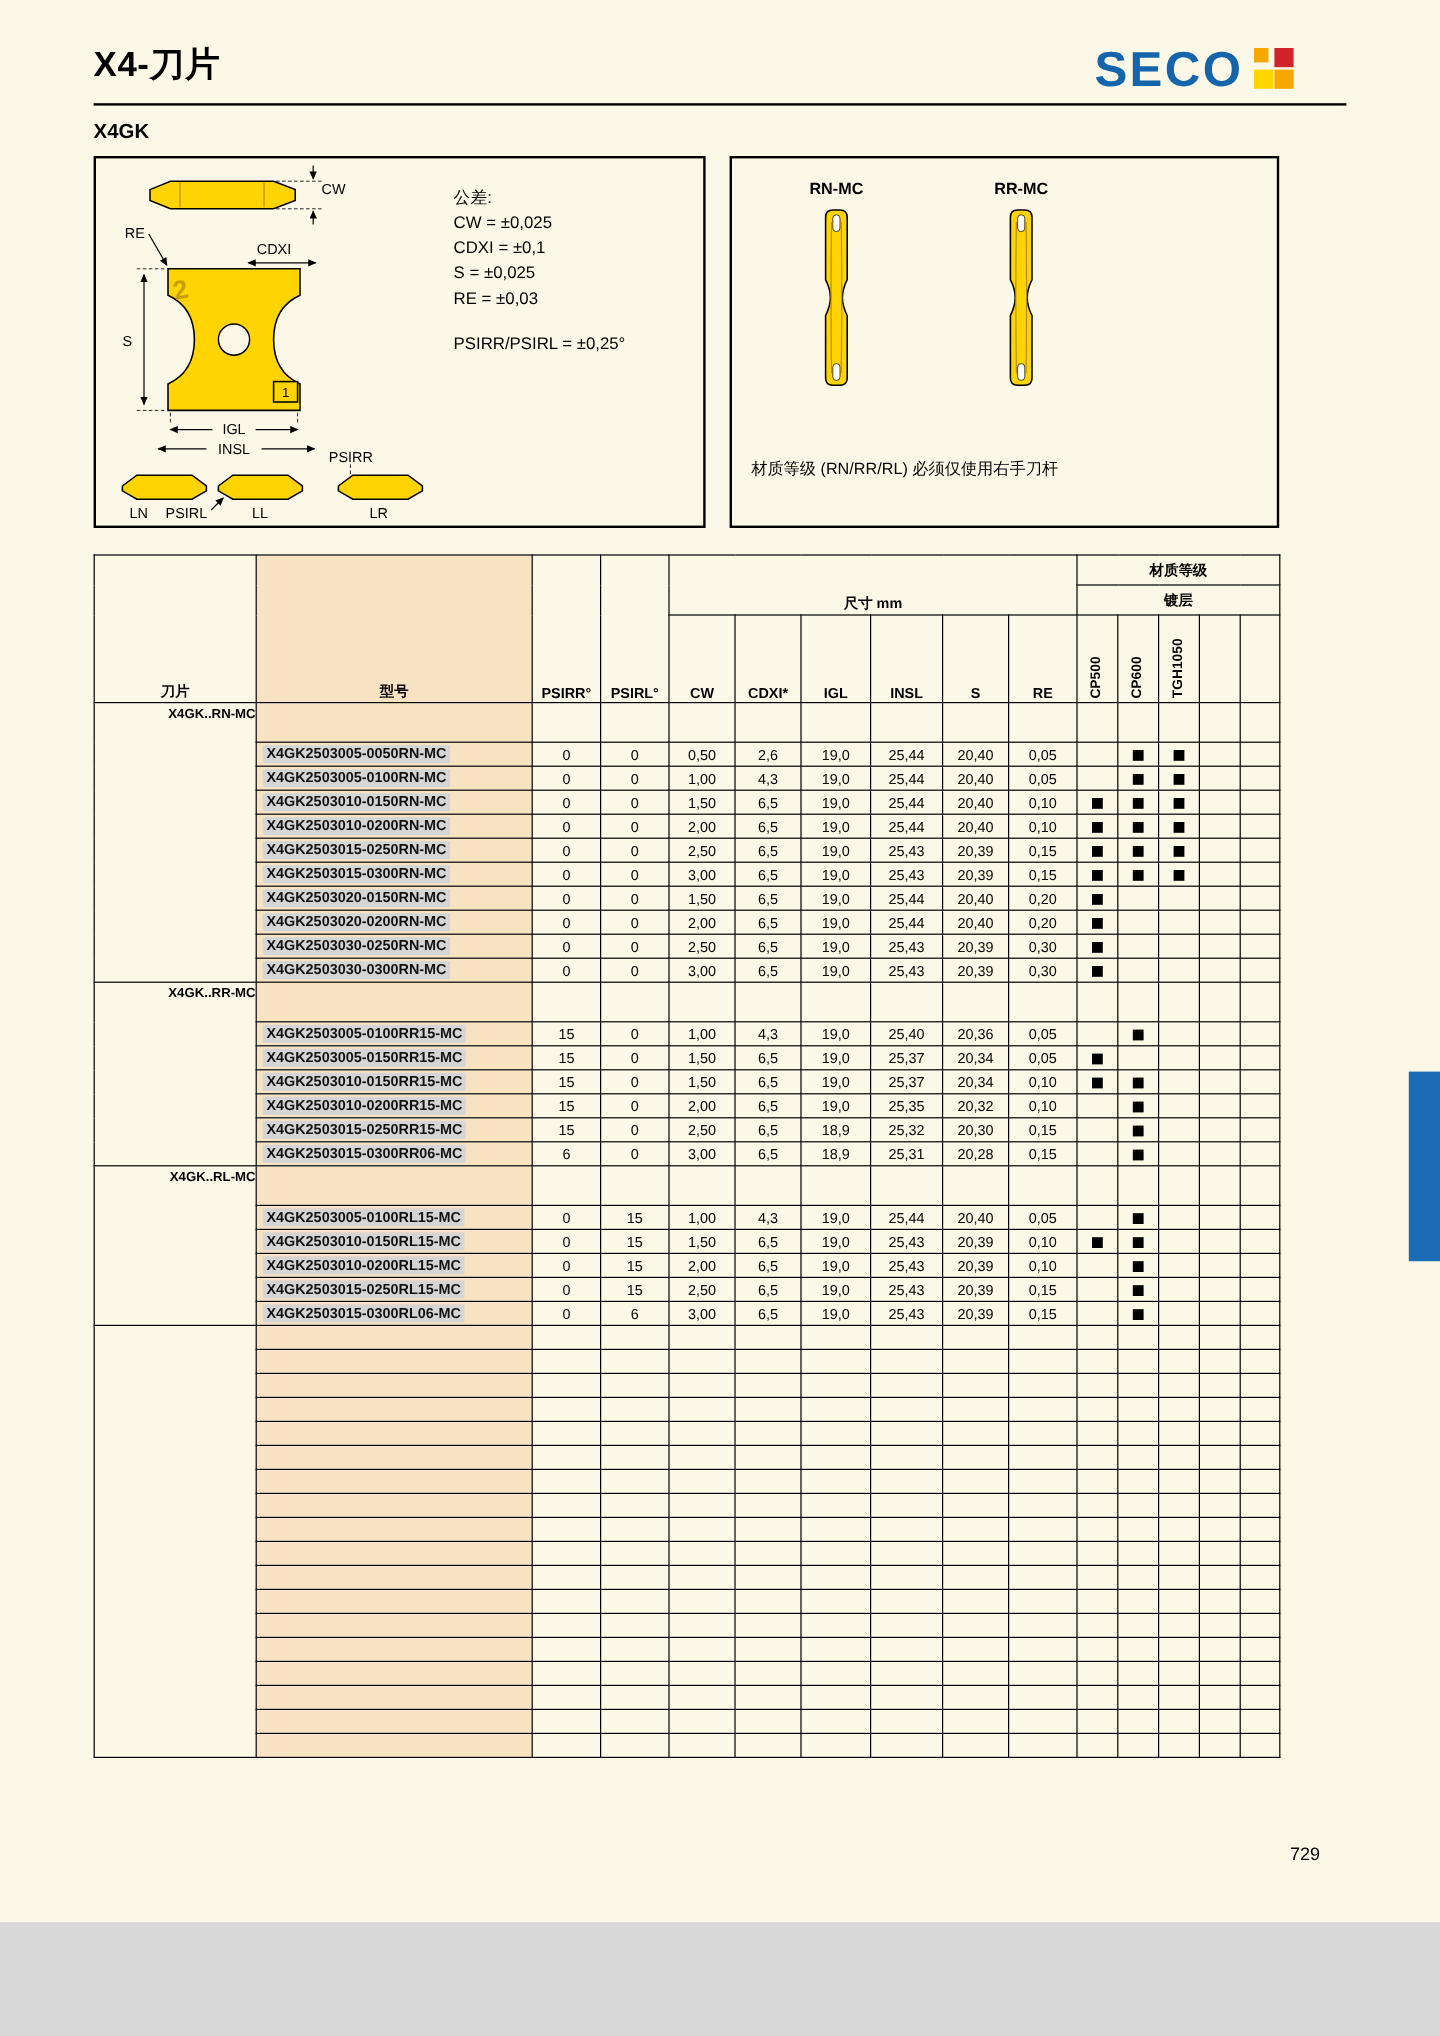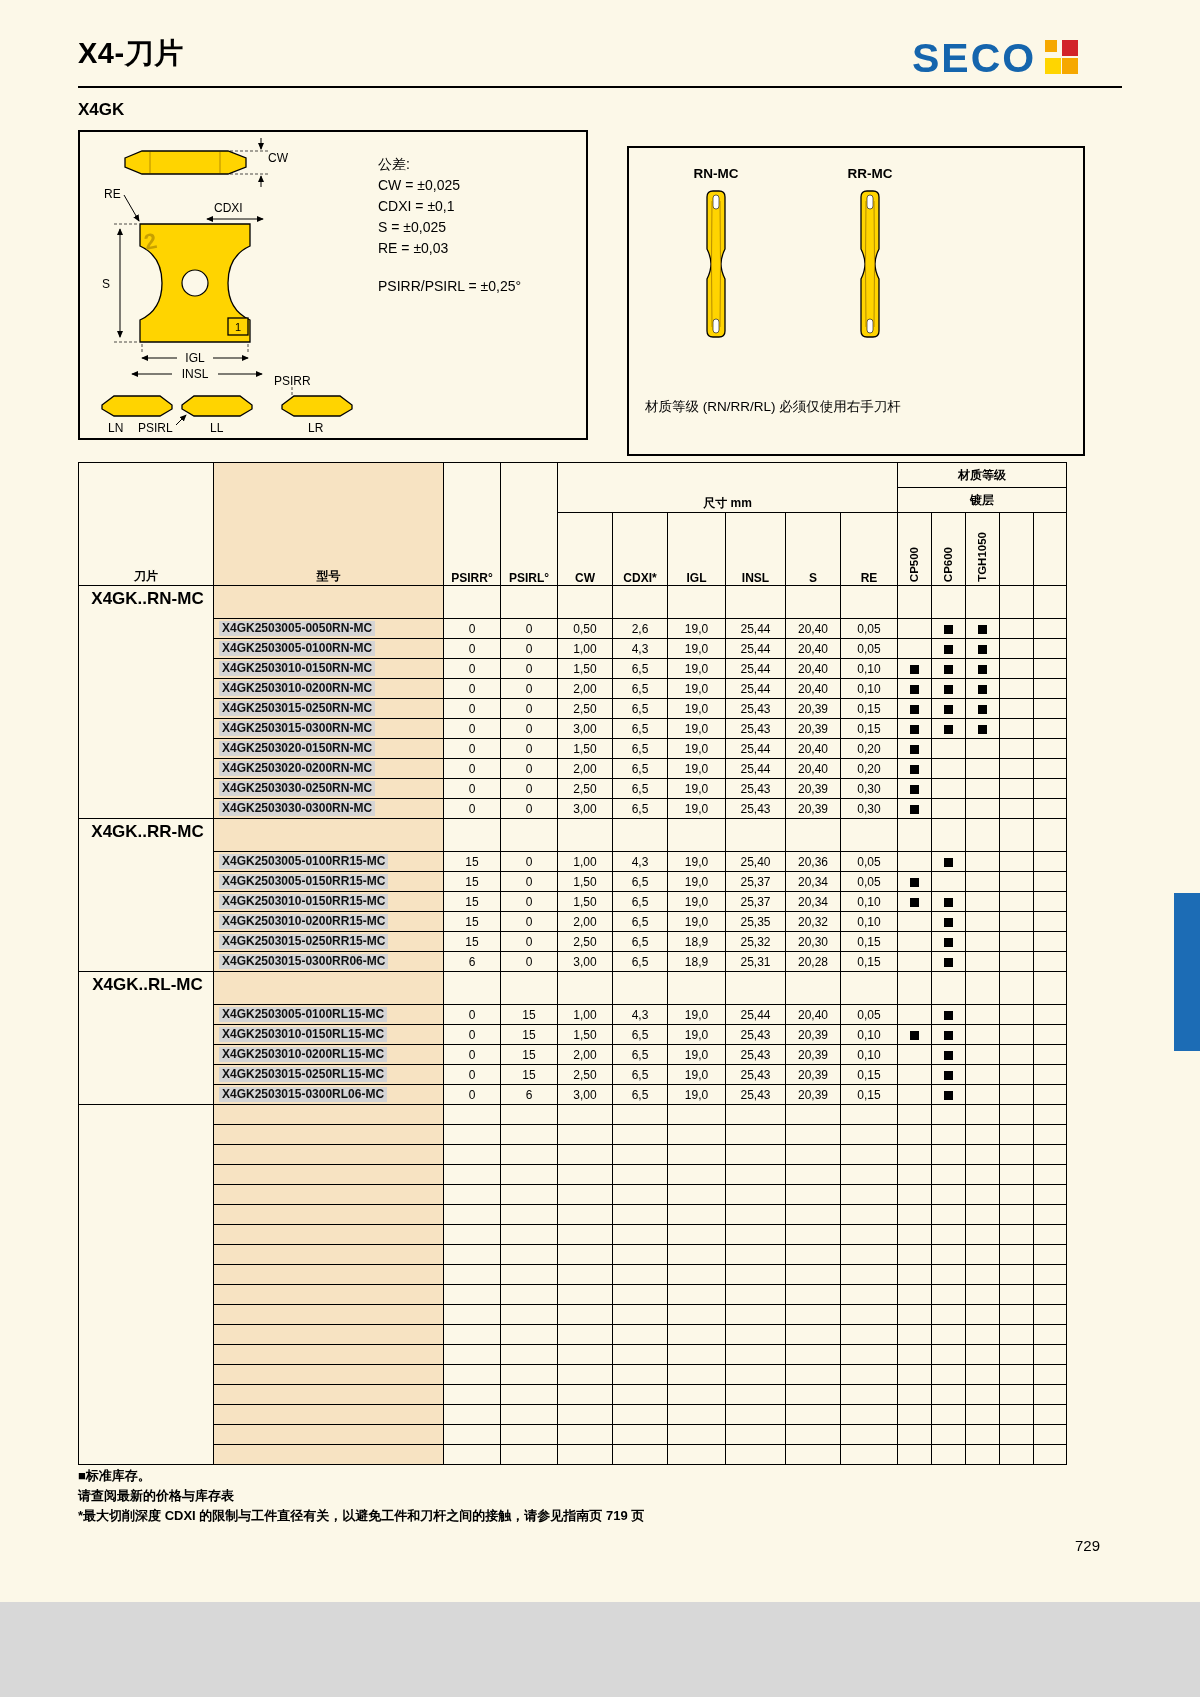--- a/index.html
+++ b/index.html
@@ -18,21 +18,21 @@
   .px-a { left:19px; top:2px;  background:#d2232a; }
   .px-b { left:2px;  top:2px;  background:#f6a800; width:12px !important; height:12px !important; }
   .px-c { left:2px;  top:20px; background:#ffd500; }
   .px-d { left:19px; top:20px; background:#f6a800; }
   .head-rule { position:absolute; left:78px; top:86px; width:1044px; height:2px; background:#000; }
   .series-title { position:absolute; left:78px; top:100px; font-size:17px; font-weight:bold; }
 
   
   .box { position:absolute; border:2px solid #000; background:#fcf8e8; }
   .box-left  { left:78px;  top:130px; width:510px; height:310px; }
-  .box-right { left:627px; top:130px; width:458px; height:310px;margin-top:16px; }
+  .box-right { left:608px; top:130px; width:458px; height:310px; }
   .tol { position:absolute; left:298px; top:22px; font-size:14px; line-height:21px; }
   .tol .gap { height:17px; }
   .variant { position:absolute; top:18px; width:110px; text-align:center; }
   .v1 { left:32px; } .v2 { left:186px; } .v3 { left:330px; }
   .variant-label { font-size:13.5px; font-weight:bold; margin-bottom:8px; }
   .box-note { position:absolute; left:16px; top:250px; font-size:13.5px; }
 
   svg .yl     { fill:#ffd400; stroke:#000; stroke-width:1.3; }
   svg .detail { stroke:#b68c00; stroke-width:1; fill:none; }
   svg .ext    { stroke:#000; stroke-width:.7; stroke-dasharray:3 2; }
@@ -50,21 +50,21 @@
   .th-model  { vertical-align:bottom; text-align:center; padding:0 0 4px 6px; font-size:12.5px; background:#f7e3c2; }
   .th-ang    { vertical-align:bottom; text-align:center; padding-bottom:4px;margin-left:15px; }
   .th-dim-group   { vertical-align:bottom; text-align:center; padding-bottom:5px; font-size:12.5px; }
   .th-grade-group { text-align:center; font-size:12.5px; }
   .th-coat-group  { text-align:center; font-size:12.5px; }
   .th-dim   { vertical-align:bottom; text-align:center; padding-bottom:5px; }
   .th-grade { vertical-align:bottom; text-align:center; padding-bottom:4px; }
   .vert { writing-mode:vertical-rl; transform:rotate(180deg); display:inline-block; font-weight:bold; font-size:11.5px; line-height:1.1; }
   tbody tr { height:20px; }
   tbody tr.section-row { height:33px; }
-  td.col-insert { vertical-align:top; text-align:center; padding:3px 0 0 3px; font-weight:bold; font-size:17px; }
+  td.col-insert { vertical-align:top; text-align:right; padding:3px 0 0 3px; font-weight:bold; font-size:11px; }
   td.col-model  { background:#f7e3c2; text-align:left; padding-left:5px; }
   .model-chip { background:#d5d5d5; color:#111; font-weight:bold; font-size:12px; padding:0 3px; display:inline-block; line-height:15px; white-space:nowrap; }
   td.num   { text-align:center; }
   td.grade { text-align:center; }
   .sq { display:inline-block; width:9px; height:9px; background:#000; vertical-align:middle; }
 
   
   .footnotes { position:absolute; left:78px; top:1466px; font-size:13px; font-weight:bold; line-height:20px; }
   .page-number { position:absolute; left:1030px; top:1537px; width:70px; text-align:right; font-size:15px; }
   .edge-tab { position:absolute; left:1174px; top:893px; width:26px; height:158px; background:#1c6cb5; }
@@ -898,21 +898,16 @@
           <td class="num"></td>
           <td class="grade"></td>
           <td class="grade"></td>
           <td class="grade"></td>
           <td class="grade"></td>
           <td class="grade"></td>
         </tr>
       </tbody>
   </table>
 
-  <div class="footnotes">
-    <div>■标准库存。</div>
-    <div>请查阅最新的价格与库存表</div>
-    <div>*最大切削深度 CDXI 的限制与工件直径有关，以避免工件和刀杆之间的接触，请参见指南页 719 页</div>
-  </div>
   <div class="page-number">729</div>
   <div class="edge-tab"></div>
 
 </div>
 
 </body></html>

